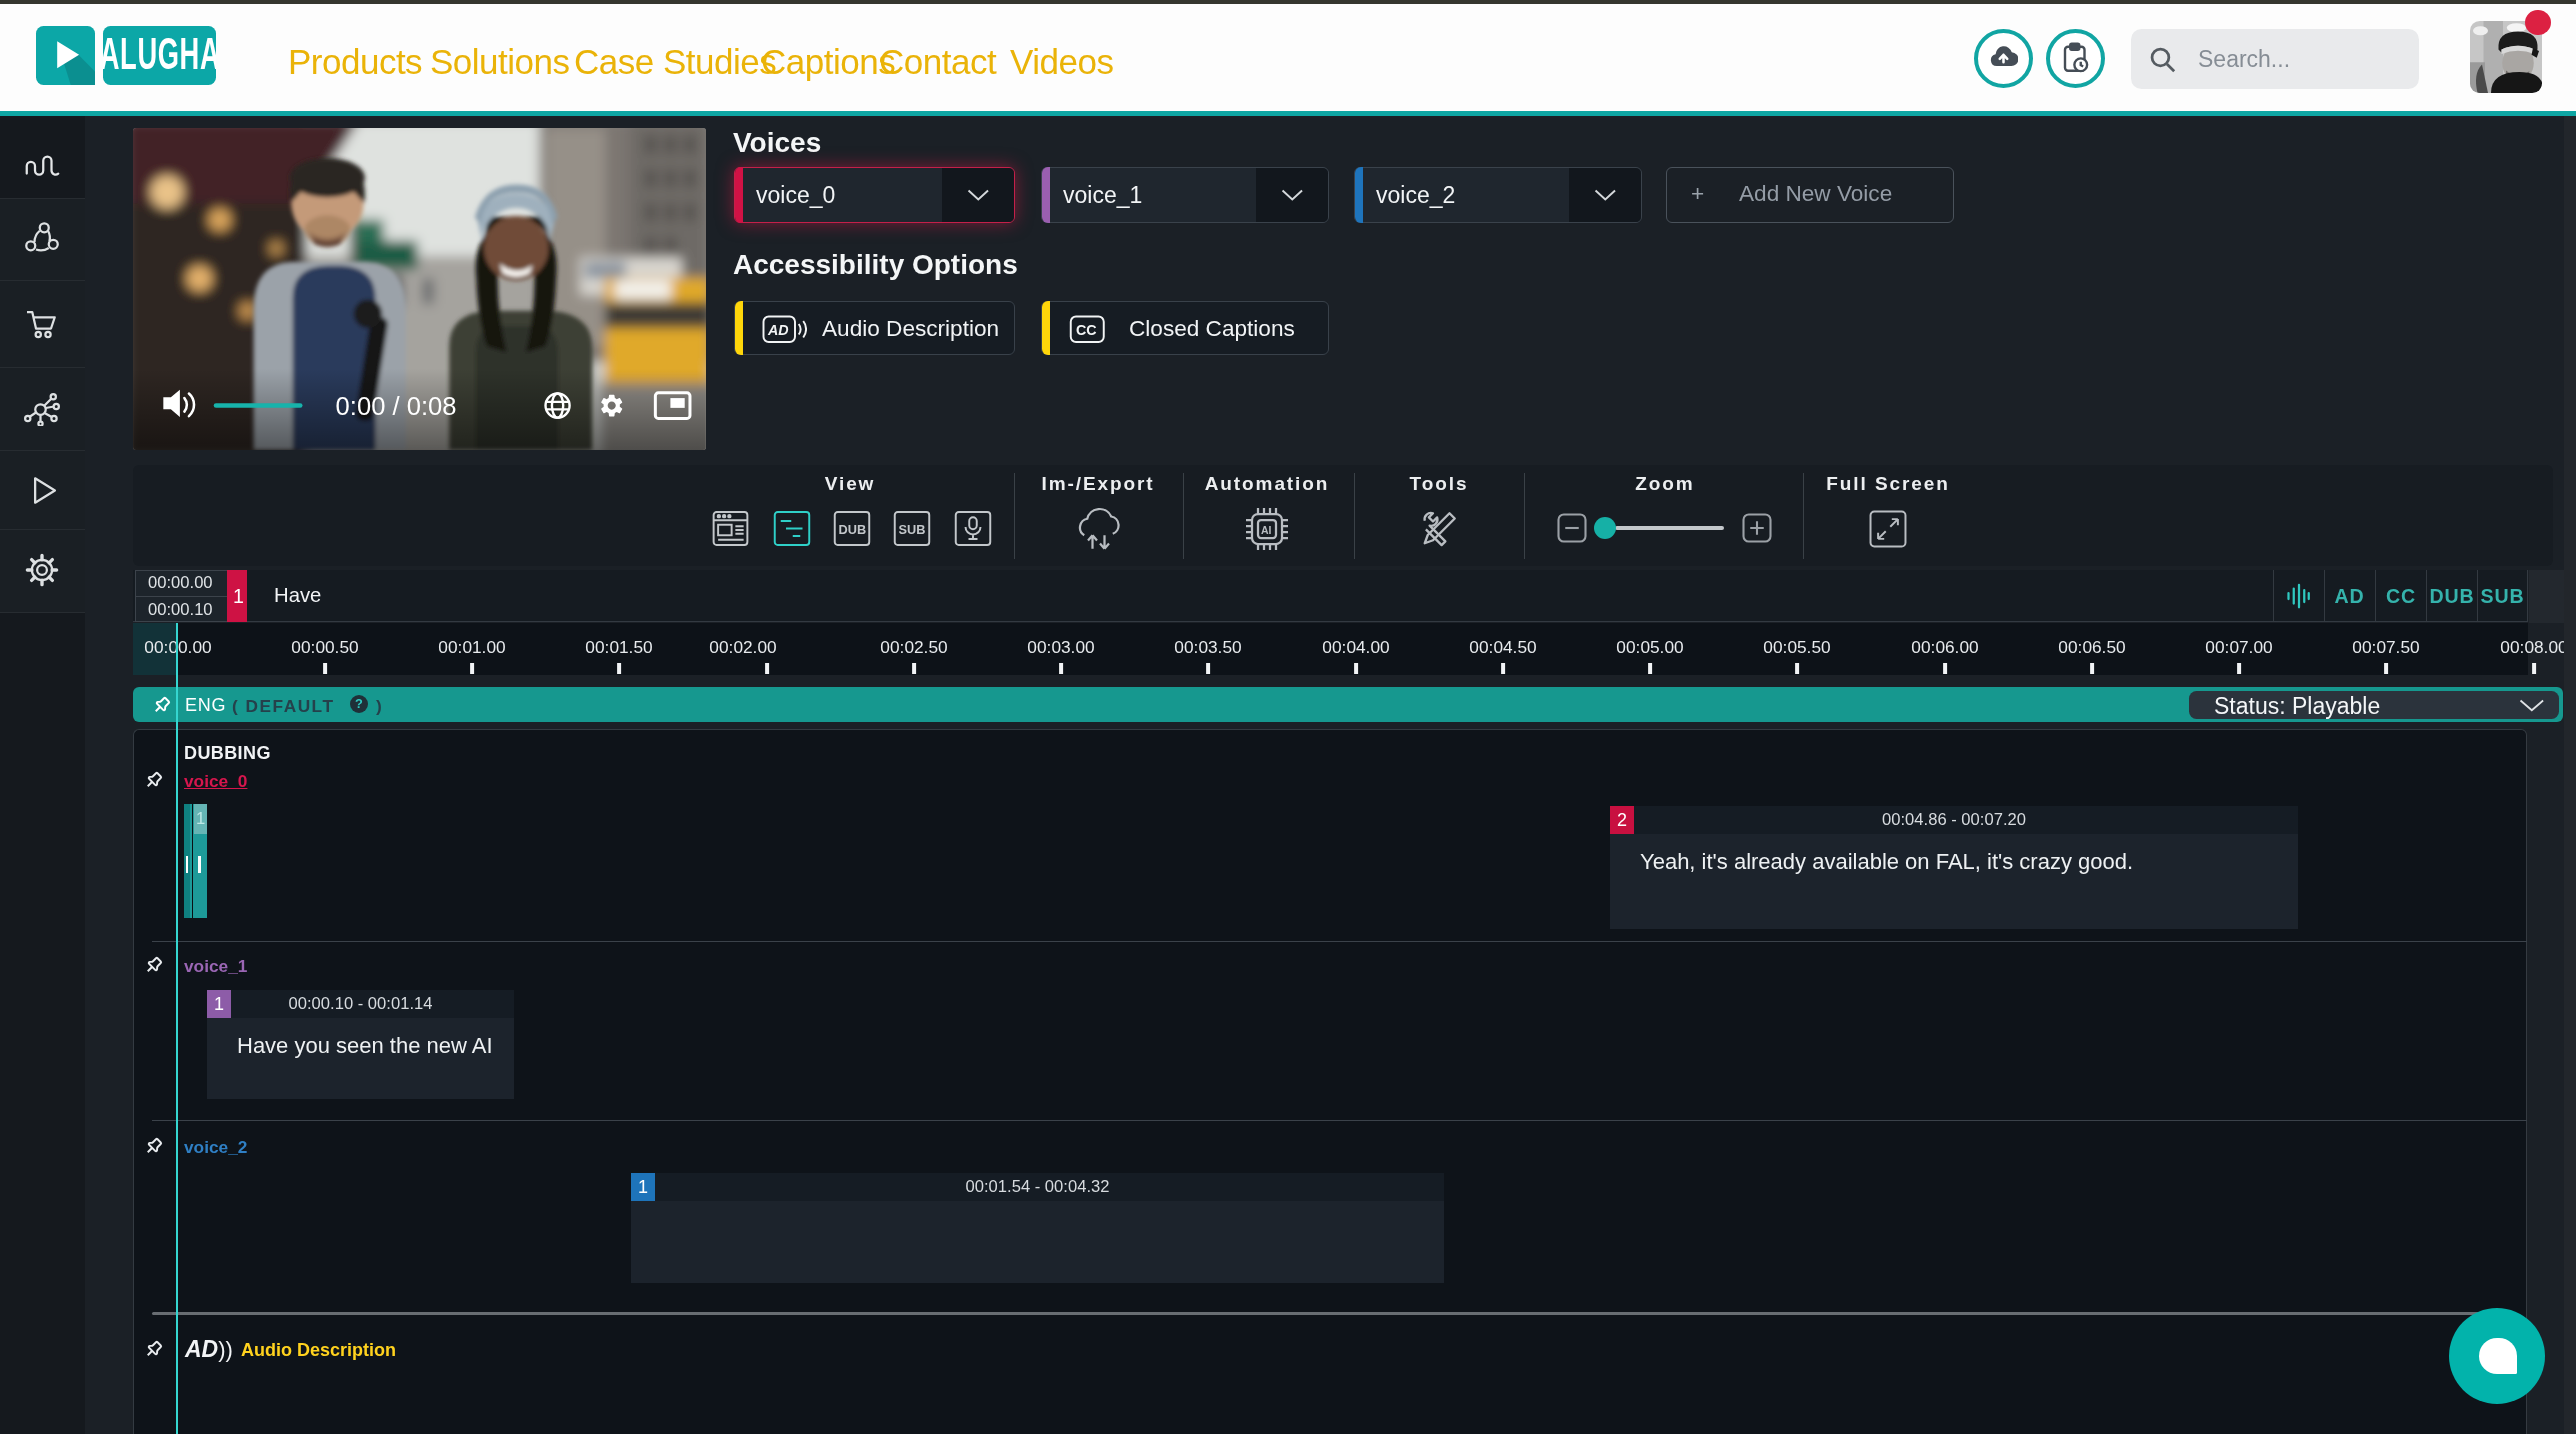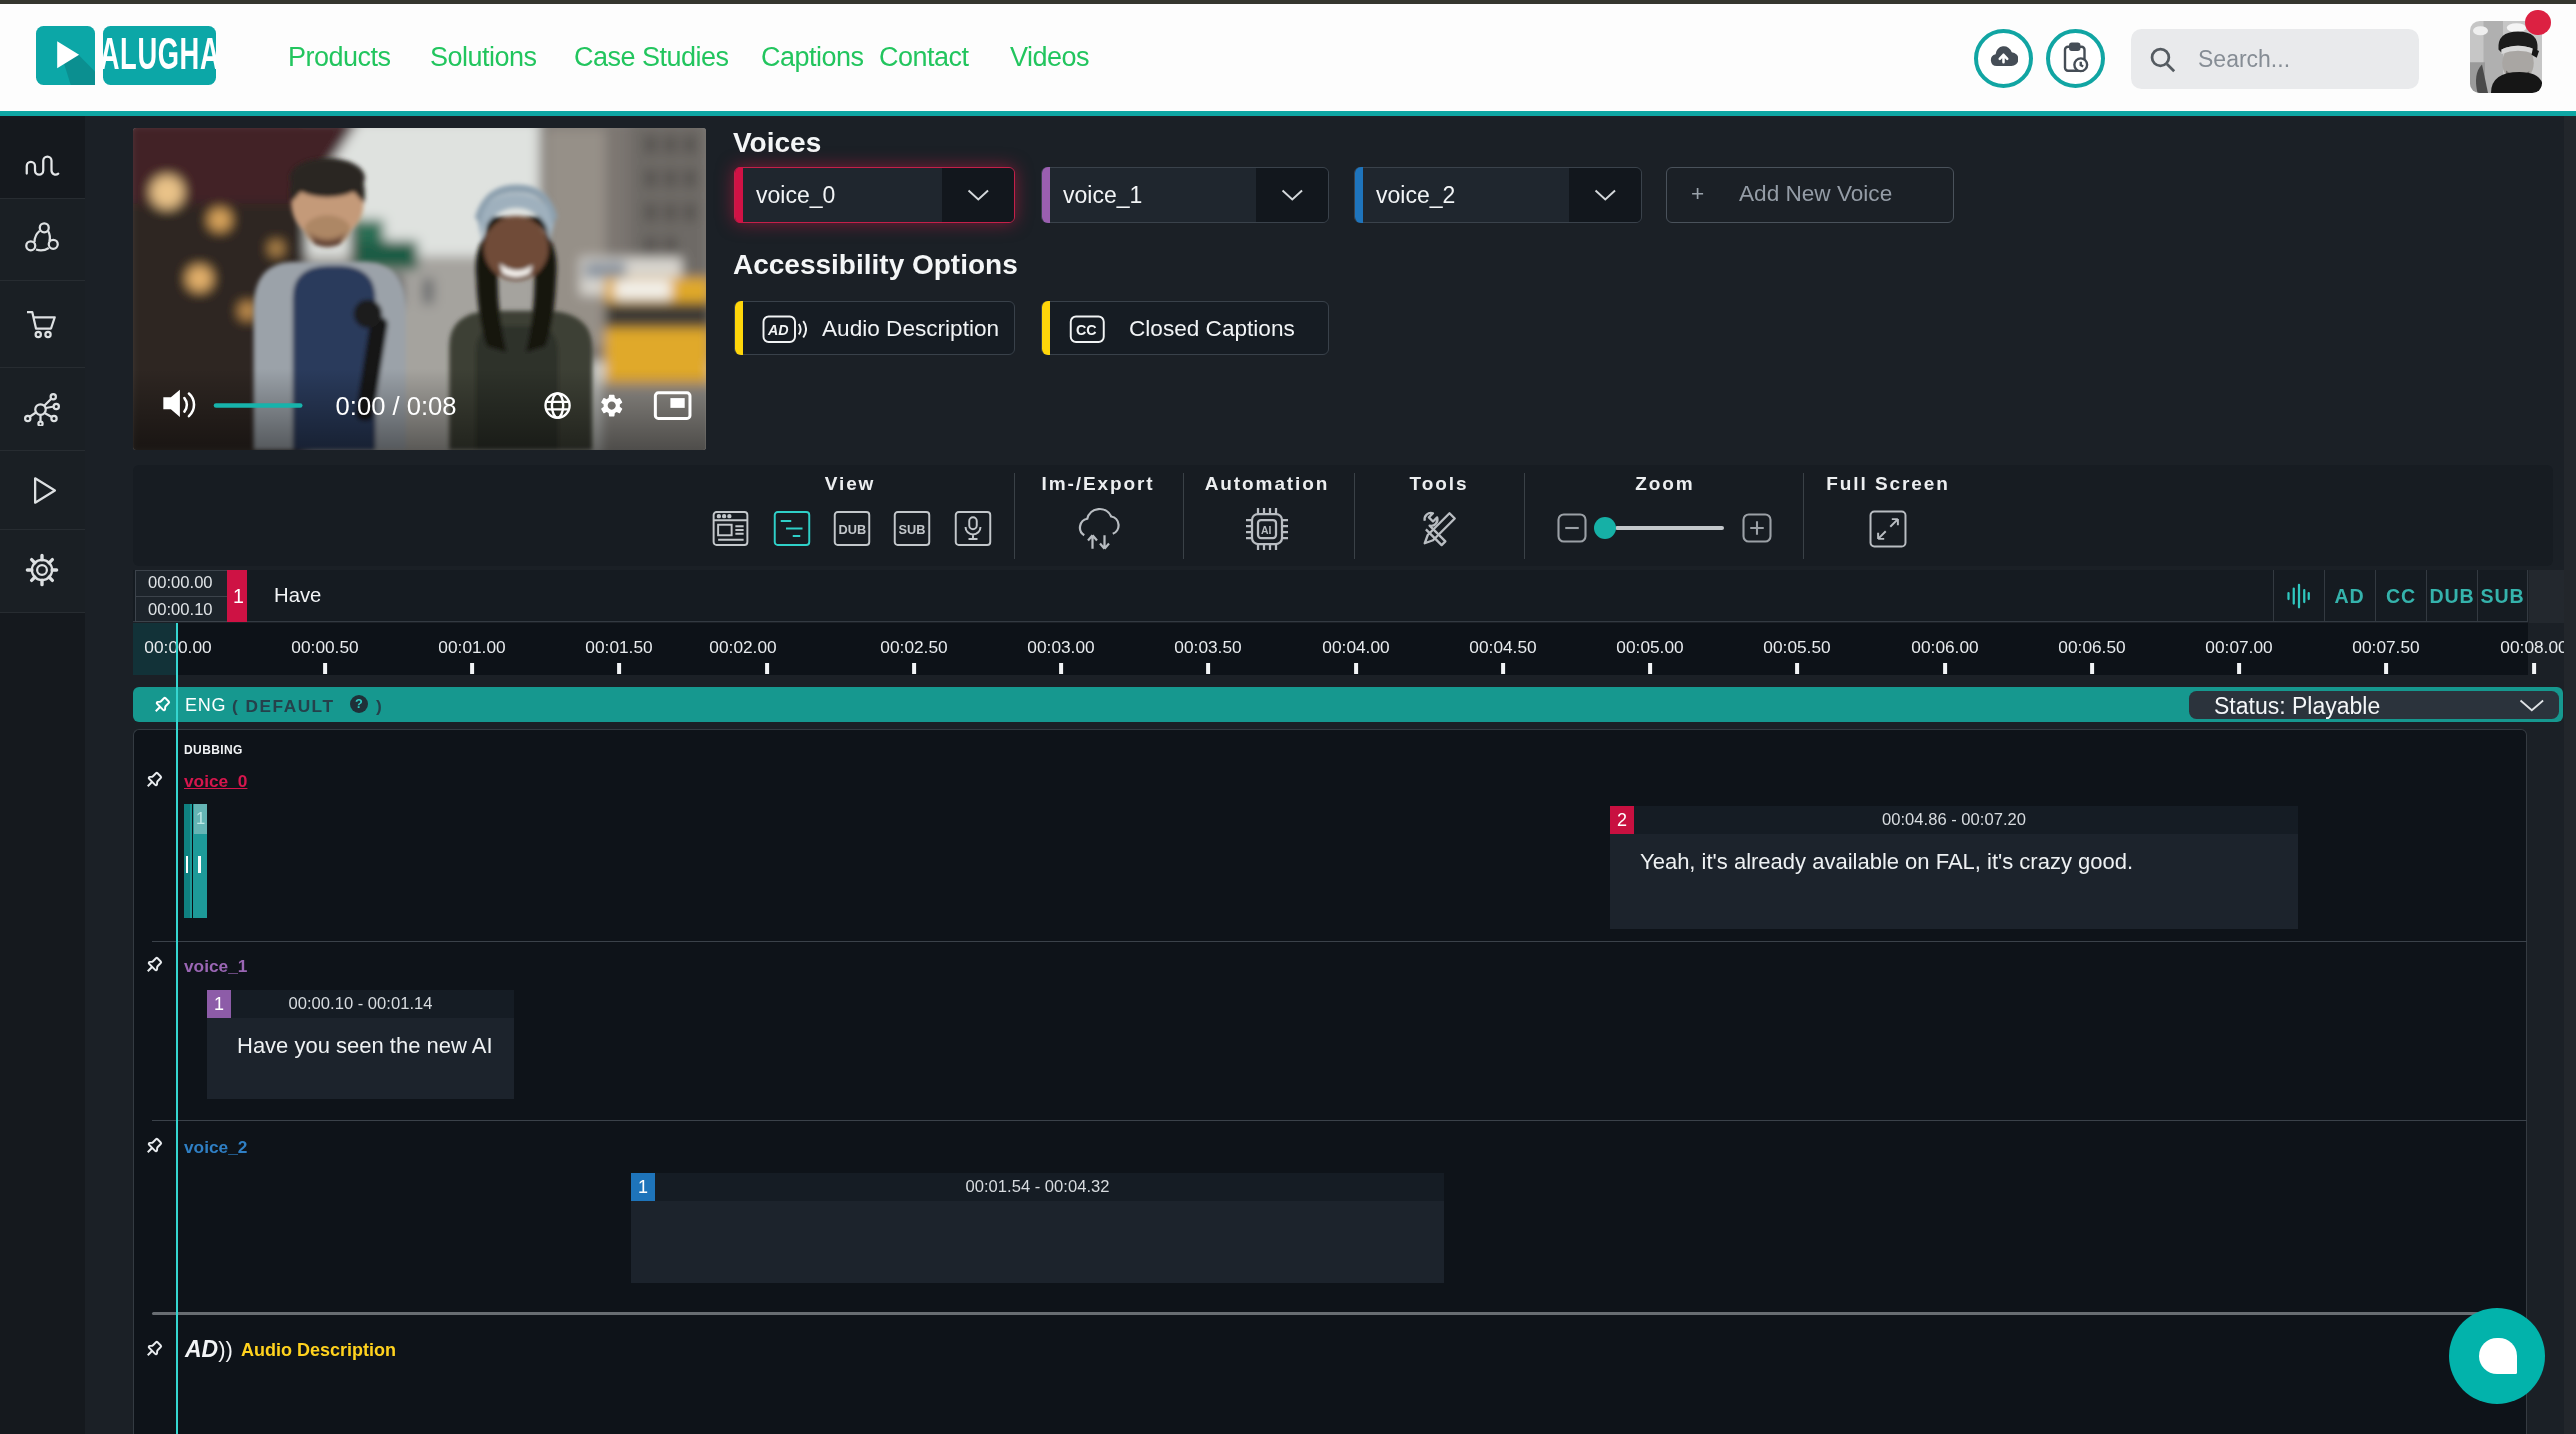--- a/index.html
+++ b/index.html
@@ -2,21 +2,21 @@
 <html style="font-size:12px"><head>
 <meta charset="utf-8">
 <style>
   * { margin:0; padding:0; box-sizing:border-box; }
   html,body { width:2576px; height:1434px; background:#1b2026; overflow:hidden;
     font-family:"Liberation Sans", sans-serif; }
   .abs { position:absolute; }
   #page { position:relative; width:2576px; height:1434px; }
   .seclabel { position:absolute; font-weight:bold; font-size:19px; letter-spacing:1.9px;
     color:#eceef0; transform:translateX(-50%); }
-  .navlink { position:absolute; top:42px; font-size:27px; letter-spacing:-0.5px; color:#22c55e; }
+  .navlink { position:absolute; top:42px; font-size:35px; letter-spacing:-0.5px; color:#eab308; }
   .tlabel { position:absolute; transform:translateX(-50%); font-size:17.3px; color:#e8ebee; }
   .tick { position:absolute; width:3.8px; height:10.5px; background:#f2f4f6; transform:translateX(-50%); }
   .hcell { position:absolute; top:570px; height:52px; border-left:0.8px solid #333a41;
     display:flex; align-items:center; justify-content:center;
     color:#35b3ac; font-weight:bold; font-size:19.6px; letter-spacing:0.8px; }
   .clip { position:absolute; }
   .cliphead { position:absolute; left:0; top:0; right:0; height:28px; background:#151c24; }
   .clipbadge { position:absolute; left:0; top:0; width:24px; height:28px; color:#fff;
     font-size:18px; display:flex; align-items:center; justify-content:center; }
   .cliptime { position:absolute; left:0; right:0; top:0; height:28px; color:#d7dbdf;
@@ -446,21 +446,21 @@
     <div class="abs" style="left:25px;top:1.5px;font-size:23px;color:#f4f6f8">Status: Playable</div>
     <svg class="abs" style="left:330px;top:8.3px" width="25.6" height="12.8" viewBox="0 0 34 17" fill="none" stroke="#dfe3e6" stroke-width="2.4">
         <path d="M2 2 L17 15 L32 2"></path>
       </svg>
   </div>
 
   <div class="abs" style="left:133px;top:729px;width:2394px;height:705px;background:#0e1319;border-top:1.5px solid #343b42;border-left:0.8px solid #343b42;border-right:1.5px solid #353b42;border-radius:6px 6px 0 0"></div>
   <div class="abs" style="left:152px;top:941px;width:2375px;height:0.8px;background:#3b424a"></div>
   <div class="abs" style="left:152px;top:1120px;width:2375px;height:0.8px;background:#3b424a"></div>
   <div class="abs" style="left:152px;top:1312px;width:2341px;height:3px;background:#686d72;border-radius:1.5px"></div>
-  <div class="abs" style="left:184px;top:743px;font-size:12px;font-weight:bold;color:#f2f4f6;letter-spacing:0.4px">DUBBING</div>
+  <div class="abs" style="left:184px;top:743px;font-size:18px;font-weight:bold;color:#f2f4f6;letter-spacing:0.4px">DUBBING</div>
   <div class="tracklabel" style="left:184px;top:771px;color:#d6164d;text-decoration:underline">voice_0</div>
   <div class="tracklabel" style="left:184px;top:956px;color:#9a66b4">voice_1</div>
   <div class="tracklabel" style="left:184px;top:1137px;color:#2f7fc4">voice_2</div>
 
   <svg class="pin" style="left:143px;top:767px" viewBox="0 0 36 36" fill="none" stroke="#e8ebee" stroke-width="2.6">
       <g transform="rotate(45 18 14)">
         <path d="M13.5 16.1 V10.5 a1.5 1.5 0 0 1 1.5 -1.5 h6 a1.5 1.5 0 0 1 1.5 1.5 v5.6 a3 3 0 0 0 0.9 2.1 l1.3 1.4 a1.5 1.5 0 0 1 -1 2.6 H12.3 a1.5 1.5 0 0 1 -1.1 -2.6 l1.4 -1.4 a3 3 0 0 0 0.9 -2.1 z"></path>
         <path d="M18 22.5 v8"></path>
       </g>
     </svg>

